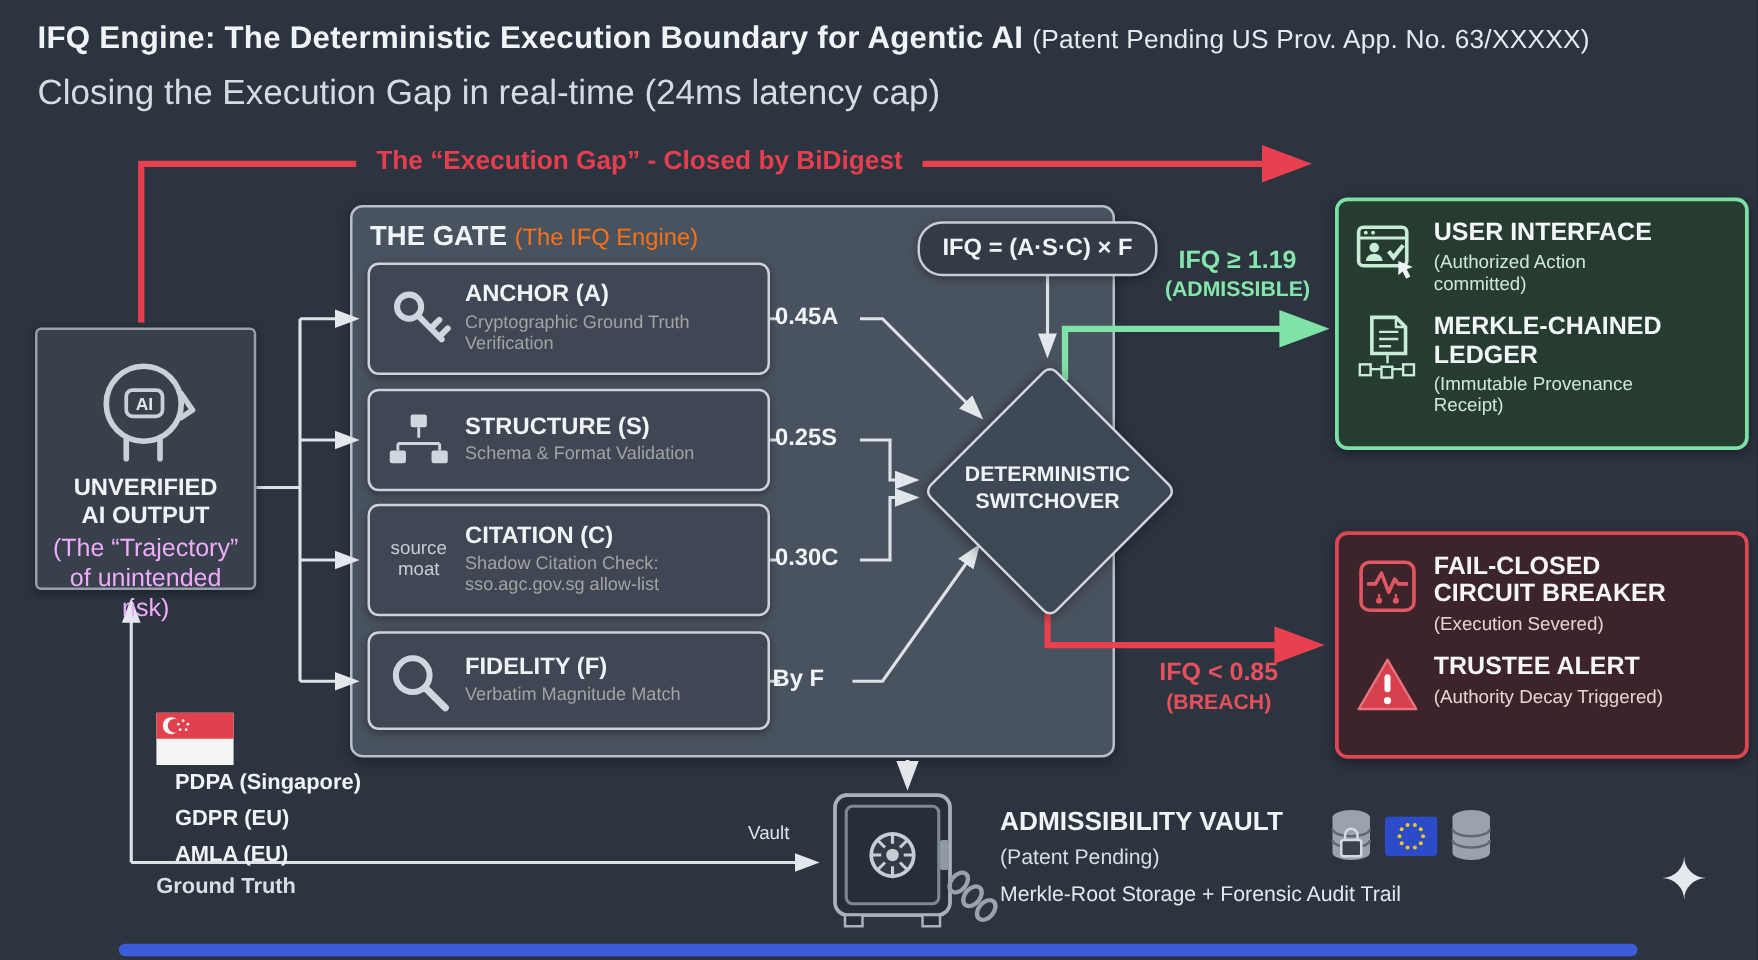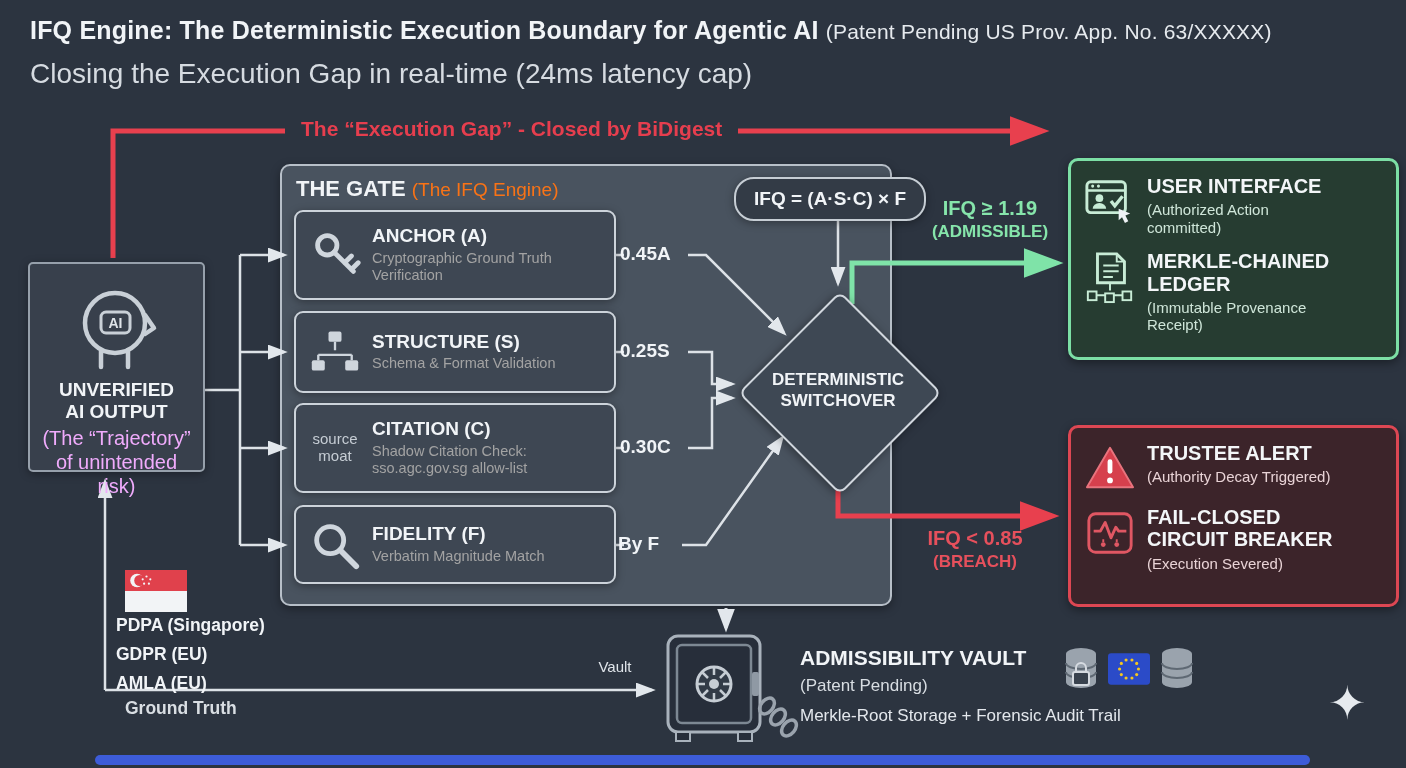--- a/index.html
+++ b/index.html
@@ -229,62 +229,62 @@
       <span class="t">
         <h3>MERKLE-CHAINED LEDGER</h3>
         <p>(Immutable Provenance Receipt)</p>
       </span>
     </div>
   </div>
 
   <div class="abs outcome bad" style="left:1068px;top:425px;width:331px;height:182px;">
     <div class="orow badrow">
       <span class="ic">
-        <svg width="52" height="48" viewBox="0 0 54 50">
-          <path d="M27,4 L51,45 H3 Z" fill="#d6404d" stroke="#e8737d" stroke-width="2" stroke-linejoin="round"></path>
-          <rect x="24.5" y="16" width="5" height="15" rx="2.5" fill="#ffffff"></rect>
-          <circle cx="27" cy="38" r="3" fill="#ffffff"></circle>
-        </svg>
-      </span>
-      <span class="t">
-        <h3>TRUSTEE ALERT</h3>
-        <p>(Authority Decay Triggered)</p>
-      </span>
-    </div>
-    <div class="orow badrow">
-      <span class="ic">
         <svg width="52" height="50" viewBox="0 0 54 52">
           <rect x="5" y="6" width="44" height="40" rx="7" fill="none" stroke="#e05763" stroke-width="3"></rect>
           <path d="M10,24 h7 l5,-9 l6,16 l5,-11 l3,4 h8" stroke="#e05763" stroke-width="3" fill="none" stroke-linejoin="round"></path>
           <circle cx="20" cy="38" r="2.5" fill="#e05763"></circle>
           <circle cx="34" cy="38" r="2.5" fill="#e05763"></circle>
           <path d="M20,35.5 v-3 M34,35.5 v-3" stroke="#e05763" stroke-width="2"></path>
         </svg>
       </span>
       <span class="t">
         <h3>FAIL-CLOSED CIRCUIT BREAKER</h3>
         <p>(Execution Severed)</p>
+      </span>
+    </div>
+    <div class="orow badrow">
+      <span class="ic">
+        <svg width="52" height="48" viewBox="0 0 54 50">
+          <path d="M27,4 L51,45 H3 Z" fill="#d6404d" stroke="#e8737d" stroke-width="2" stroke-linejoin="round"></path>
+          <rect x="24.5" y="16" width="5" height="15" rx="2.5" fill="#ffffff"></rect>
+          <circle cx="27" cy="38" r="3" fill="#ffffff"></circle>
+        </svg>
+      </span>
+      <span class="t">
+        <h3>TRUSTEE ALERT</h3>
+        <p>(Authority Decay Triggered)</p>
       </span>
     </div>
   </div>
 
   <div class="abs" style="left:125px;top:570px;">
     <svg width="62" height="42" viewBox="0 0 62 42">
       <rect width="62" height="42" fill="#f2f4f6"></rect>
       <rect width="62" height="21" fill="#e0414c"></rect>
       <circle cx="12" cy="10.5" r="6.8" fill="#f2f4f6"></circle>
       <circle cx="14.8" cy="10.5" r="5.6" fill="#e0414c"></circle>
       <circle cx="21.5" cy="6.5" r="1.1" fill="#f2f4f6"></circle>
       <circle cx="25.3" cy="9.3" r="1.1" fill="#f2f4f6"></circle>
       <circle cx="23.9" cy="13.7" r="1.1" fill="#f2f4f6"></circle>
       <circle cx="19.1" cy="13.7" r="1.1" fill="#f2f4f6"></circle>
       <circle cx="17.7" cy="9.3" r="1.1" fill="#f2f4f6"></circle>
     </svg>
   </div>
-  <div class="abs" style="left:116px;top:615px;">
+  <div class="abs" style="left:140px;top:615px;">
     <div class="law">PDPA (Singapore)</div>
     <div class="law">GDPR (EU)</div>
     <div class="law">AMLA (EU)</div>
   </div>
   <div class="abs gt" style="left:125px;top:698px;">Ground Truth</div>
 
   <div class="abs vault-label" style="left:585px;top:658px;width:60px;">Vault</div>
   <div class="abs" style="left:664px;top:634px;">
     <svg width="150" height="122" viewBox="0 0 150 122">
       <rect x="4" y="2" width="92" height="96" rx="10" fill="#272e3a" stroke="#a9b2bc" stroke-width="3"></rect>

